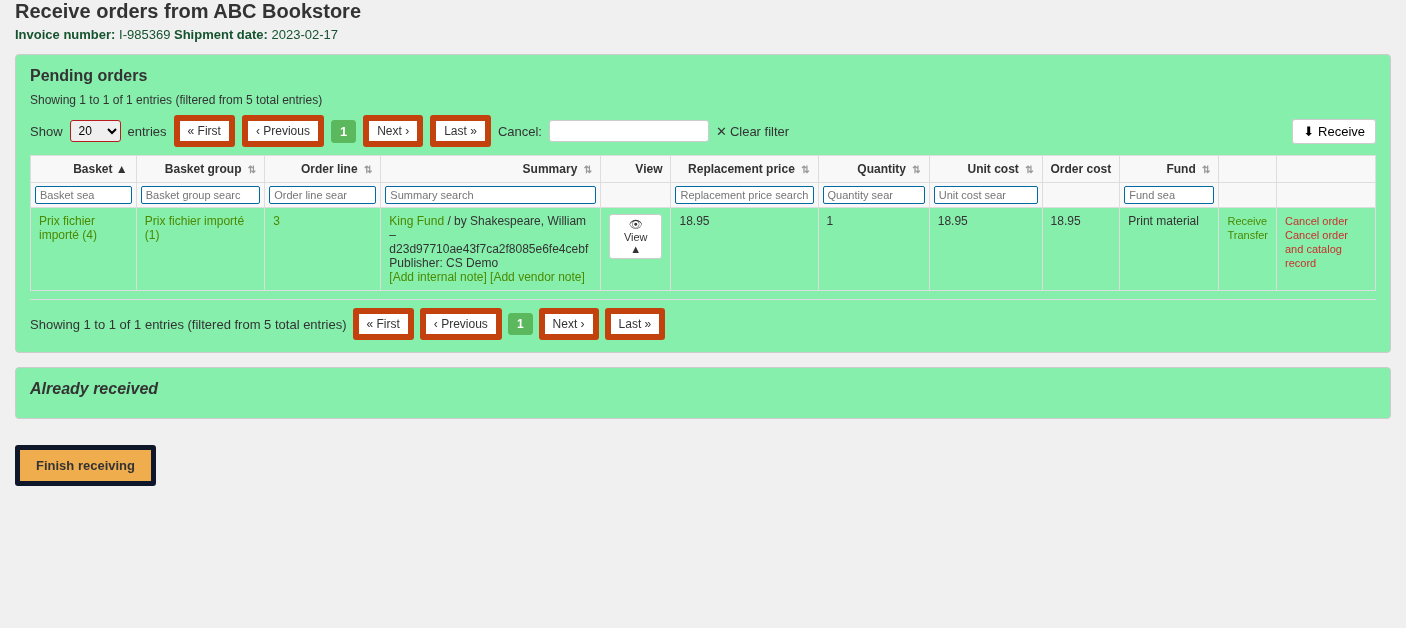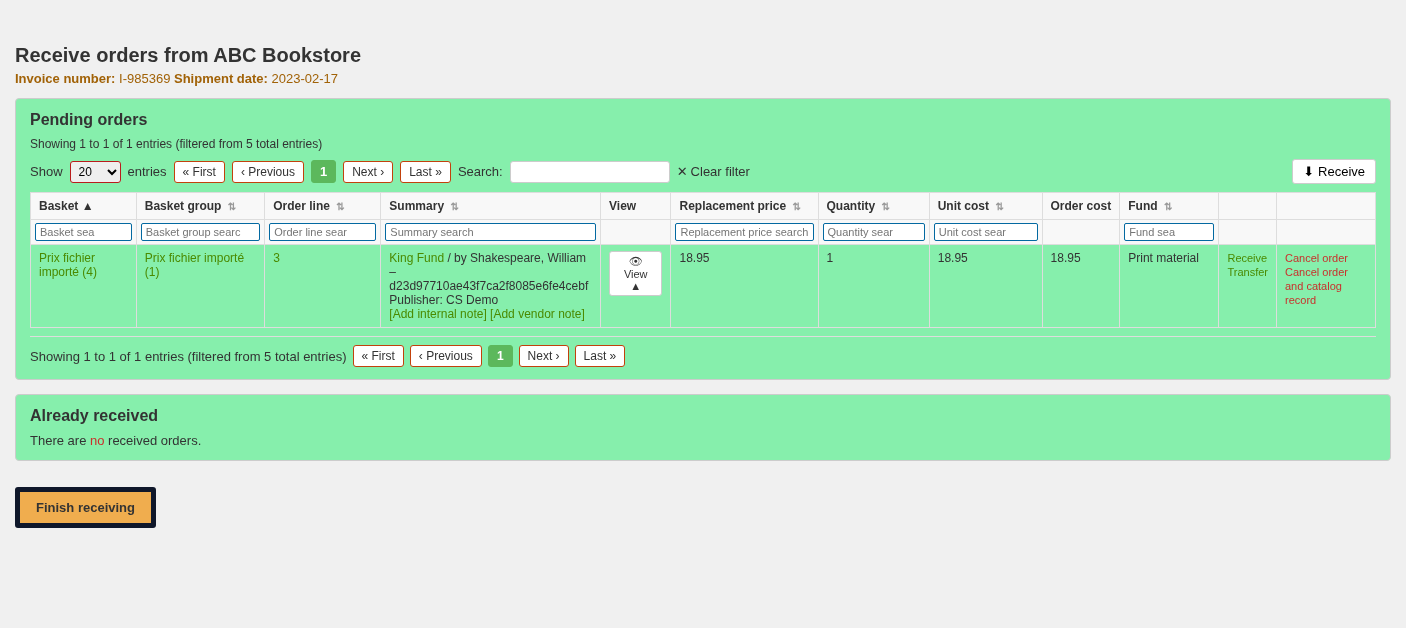--- a/index.html
+++ b/index.html
@@ -1,47 +1,47 @@
 <!DOCTYPE html>
 <html><head>
   <meta charset="utf-8">
   <style>
     * { box-sizing: border-box; margin: 0; padding: 0; }
     body { font-family: Arial, sans-serif; font-size: 13px; background: #f0f0f0; color: #333; }
-    .page-wrapper { background: #f0f0f0; padding: 0 15px; margin-top: 44px; }
+    .page-wrapper { background: #f0f0f0; padding: 0 15px; }
     h1 { font-size: 20px; font-weight: bold; color: #333; margin-bottom: 4px; }
-    .invoice-info { font-size: 13px; color: #a16207; margin-bottom: 12px; }
+    .invoice-info { font-size: 13px; color: #14532d; margin-bottom: 12px; }
     .invoice-info strong { font-weight: bold; }
     .section-card { background: #86efac; border: 1px solid #ccc; border-radius: 4px; padding: 12px 14px; margin-bottom: 14px; }
     .section-title { font-size: 16px; font-weight: bold; margin-bottom: 8px; color: #333; }
     .showing-text { font-size: 12px; color: #333; margin-bottom: 8px; }
     .toolbar { display: flex; align-items: center; gap: 7px; margin-bottom: 8px; flex-wrap: wrap; }
     .toolbar label { font-size: 13px; }
     .toolbar select { border: 1px solid #b91c1c; border-radius: 3px; padding: 2px 4px; font-size: 12px; }
     .toolbar span { font-size: 13px; }
-    .pager-btn { background: #fff; border: 1px solid #c2410c; border-radius: 3px; padding: 3px 8px; font-size: 12px; cursor: pointer; color: #333; text-decoration: none; }
+    .pager-btn { background: #fff; border: 6px solid #c2410c; border-radius: 3px; padding: 3px 8px; font-size: 12px; cursor: pointer; color: #333; text-decoration: none; }
     .pager-current { background: #5cb85c; color: #fff; border: 1px solid #5cb85c; border-radius: 3px; padding: 3px 8px; font-size: 12px; font-weight: bold; }
     .search-label { font-size: 13px; }
     .search-input { border: 1px solid #ccc; border-radius: 3px; padding: 3px 6px; font-size: 12px; width: 160px; }
     .clear-filter { color: #333; font-size: 12px; cursor: pointer; text-decoration: none; border: none; background: none; display: flex; align-items: center; gap: 3px; }
     .export-btn { margin-left: auto; background: #fff; border: 1px solid #ccc; border-radius: 3px; padding: 4px 10px; font-size: 12px; cursor: pointer; display: flex; align-items: center; gap: 4px; }
     table { width: 100%; border-collapse: collapse; font-size: 12px; }
     thead tr { background: #f8f8f8; }
-    th { border: 1px solid #ddd; padding: 6px 8px; text-align: left; font-weight: bold; font-size: 12px; white-space: nowrap; }
+    th { border: 1px solid #ddd; padding: 6px 8px; text-align: right; font-weight: bold; font-size: 12px; white-space: nowrap; }
     th .sort-arrows { color: #999; font-size: 10px; margin-left: 3px; }
     th .sort-up { color: #333; }
     td { border: 1px solid #ddd; padding: 6px 8px; vertical-align: top; }
     .search-row td { padding: 3px 4px; }
     .search-row input { width: 100%; border: 1px solid #0369a1; border-radius: 2px; padding: 2px 4px; font-size: 11px; }
     .green-link { color: #4a8a00; text-decoration: none; }
     .hash-link { color: #4a8a00; text-decoration: none; }
     .view-btn { background: #fff; border: 1px solid #ccc; border-radius: 3px; padding: 3px 8px; font-size: 11px; cursor: pointer; color: #333; display: inline-flex; align-items: center; gap: 3px; }
     .action-link { color: #4a8a00; text-decoration: none; font-size: 11px; cursor: pointer; }
     .action-link.cancel { color: #c9302c; }
-    .already-received { margin-top: 6px; }
+    .already-received { margin-top: 6px; font-style: italic; }
     .no-text { color: #c9302c; }
     .finish-btn { background: #f0ad4e; border: 5px solid #0f172a; border-radius: 3px; padding: 8px 16px; font-size: 13px; font-weight: bold; cursor: pointer; color: #333; margin-top: 12px; }
     .bottom-toolbar { display: flex; align-items: center; gap: 6px; margin-top: 8px; flex-wrap: wrap; }
     .divider { border: none; border-top: 1px solid #ddd; margin: 8px 0; }
   </style>
 </head>
 <body>
 
 <div class="page-wrapper">
   
@@ -65,21 +65,21 @@
         <option>10</option>
         <option>50</option>
         <option>100</option>
       </select>
       <span>entries</span>
       <a class="pager-btn">« First</a>
       <a class="pager-btn">‹ Previous</a>
       <span class="pager-current">1</span>
       <a class="pager-btn">Next ›</a>
       <a class="pager-btn">Last »</a>
-      <span class="search-label">Search:</span>
+      <span class="search-label">Cancel:</span>
       <input class="search-input" type="text" style="">
       <button class="clear-filter">
         <span>✕</span>
         <span>Clear filter</span>
       </button>
       <button class="export-btn">
         <span>⬇</span>
         <span>Receive</span>
       </button>
     </div>
@@ -162,20 +162,17 @@
       <a class="pager-btn">‹ Previous</a>
       <span class="pager-current">1</span>
       <a class="pager-btn">Next ›</a>
       <a class="pager-btn">Last »</a>
     </div>
   </div>
 
   
   <div class="section-card already-received">
     <div class="section-title">Already received</div>
-    <div>
-      There are <span class="no-text">no</span> received orders.
-    </div>
   </div>
 
   
   <button class="finish-btn">Finish receiving</button>
 </div>
 
 </body></html>

